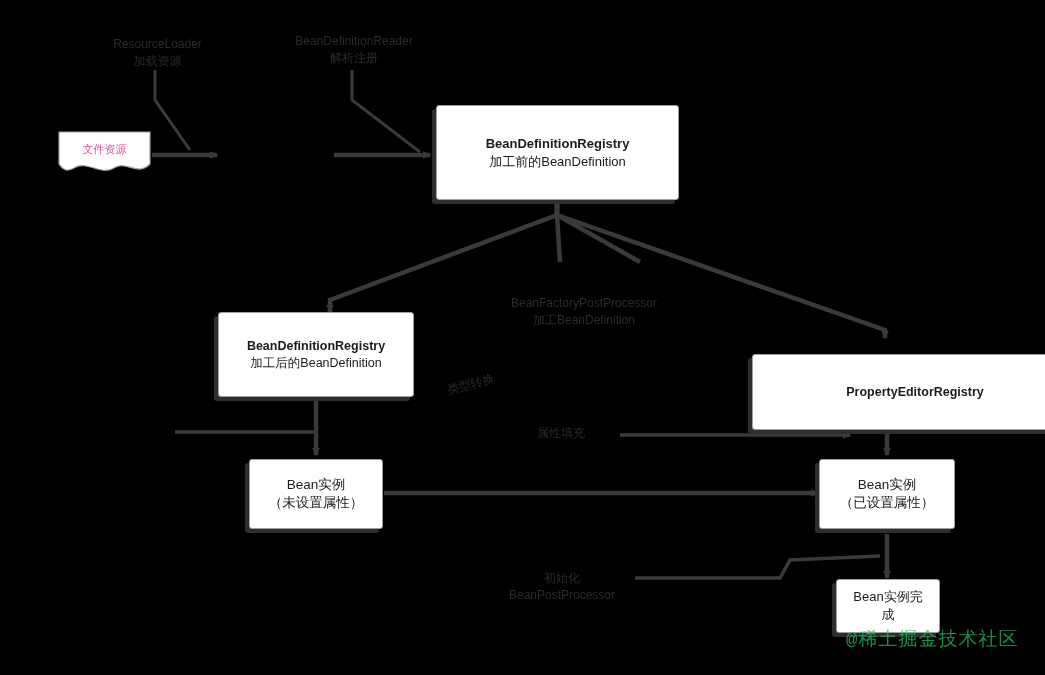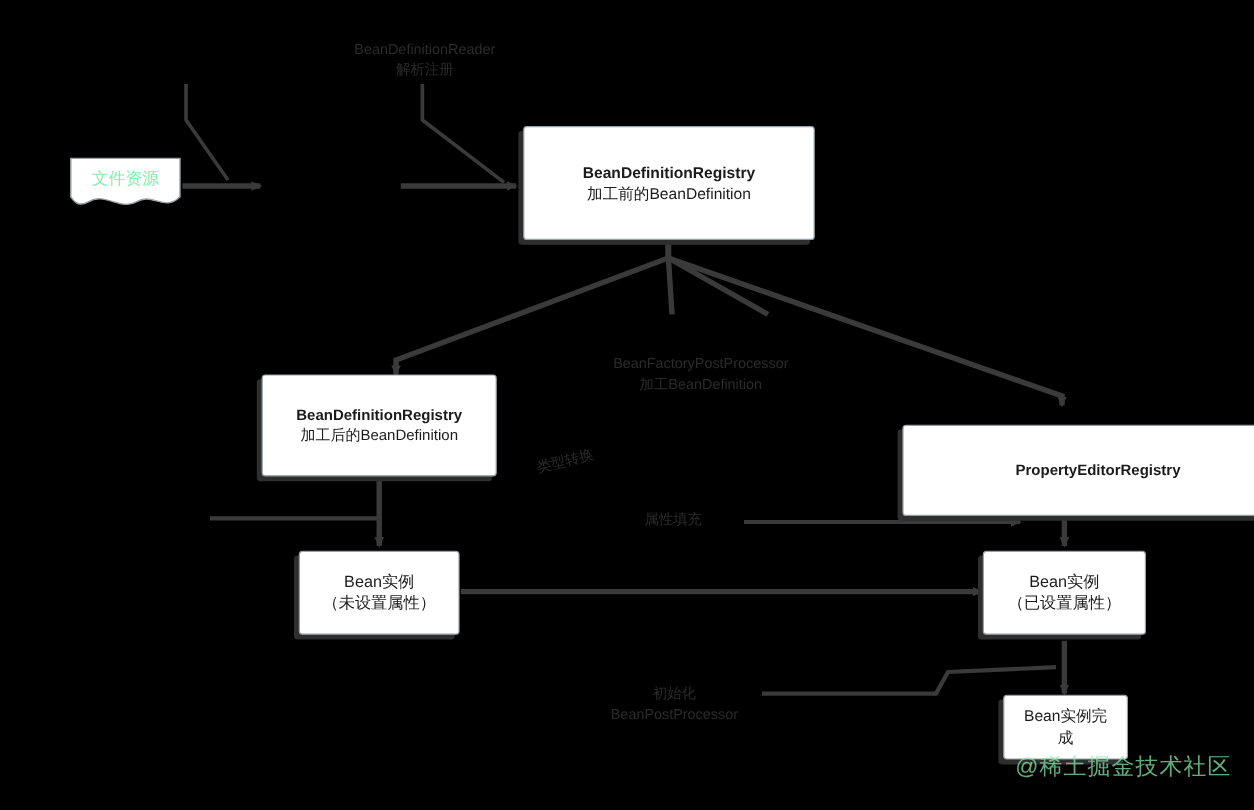--- a/index.html
+++ b/index.html
@@ -63,45 +63,45 @@
     position: absolute;
     left: 0;
     top: 0;
     width: 100%;
     height: 100%;
     display: flex;
     align-items: center;
     justify-content: center;
     padding-bottom: 10px;
     box-sizing: border-box;
-    color: #86efac;
-    font-size: 14px;
+    color: #ec4899;
+    font-size: 11px;
     white-space: nowrap;
   }
 
   
   .elabel {
     position: absolute;
     color: #2b2b2b;
     font-size: 12px;
     line-height: 1.45;
     text-align: center;
     white-space: pre-line;
     z-index: 4;
   }
 
   .watermark {
     position: absolute;
-    color: #86efac;
+    color: #22c55e;
     opacity: 0.72;
     font-size: 19px;
     letter-spacing: 1px;
     white-space: nowrap;
     z-index: 9;
-    font-family: Liberation Sans, sans-serif;
+    font-family: Liberation Mono, monospace;
   }
 </style>
 </head>
 <body>
 
 <div id="canvas">
 
   <svg id="wires" viewBox="0 0 1045 675" xmlns="http://www.w3.org/2000/svg">
     <defs>
       <marker id="ah" markerWidth="9" markerHeight="9" refX="7.5" refY="4" orient="auto" markerUnits="userSpaceOnUse">
@@ -168,20 +168,22 @@
   <div class="node plain" style="left:819px; top:459px; width:136px; height:70px; font-size:13.5px;">
     <div class="ttl">Bean实例</div>
     <div class="sub">（已设置属性）</div>
   </div>
 
   <div class="node plain" style="left:836px; top:579px; width:104px; height:54px; font-size:13px;justify-content:center;">
     <div class="ttl">Bean实例完</div>
     <div class="sub">成</div>
   </div>
 
+  <div class="elabel" style="left:100px; top:36px; width:115px;">ResourceLoader
+加载资源</div>
 
   <div class="elabel" style="left:283px; top:33px; width:142px;text-align:center;">BeanDefinitionReader
 解析注册</div>
 
   <div class="elabel" style="left:495px; top:295px; width:178px;">BeanFactoryPostProcessor
 加工BeanDefinition</div>
 
 
   <div class="elabel" style="left:516px; top:425px; width:90px;">属性填充</div>
 

